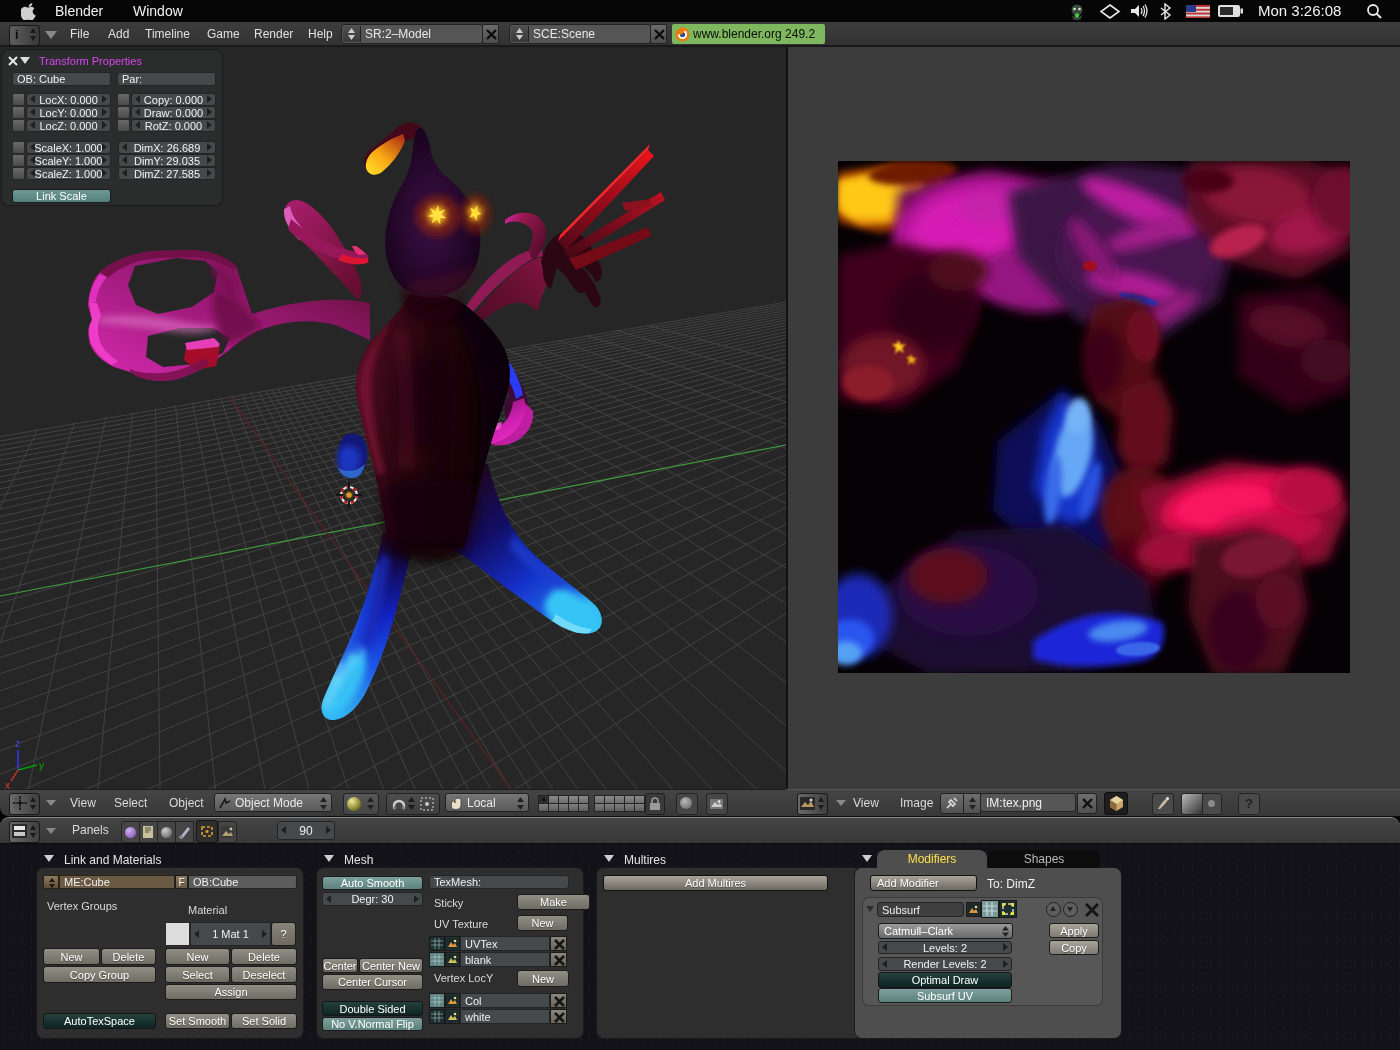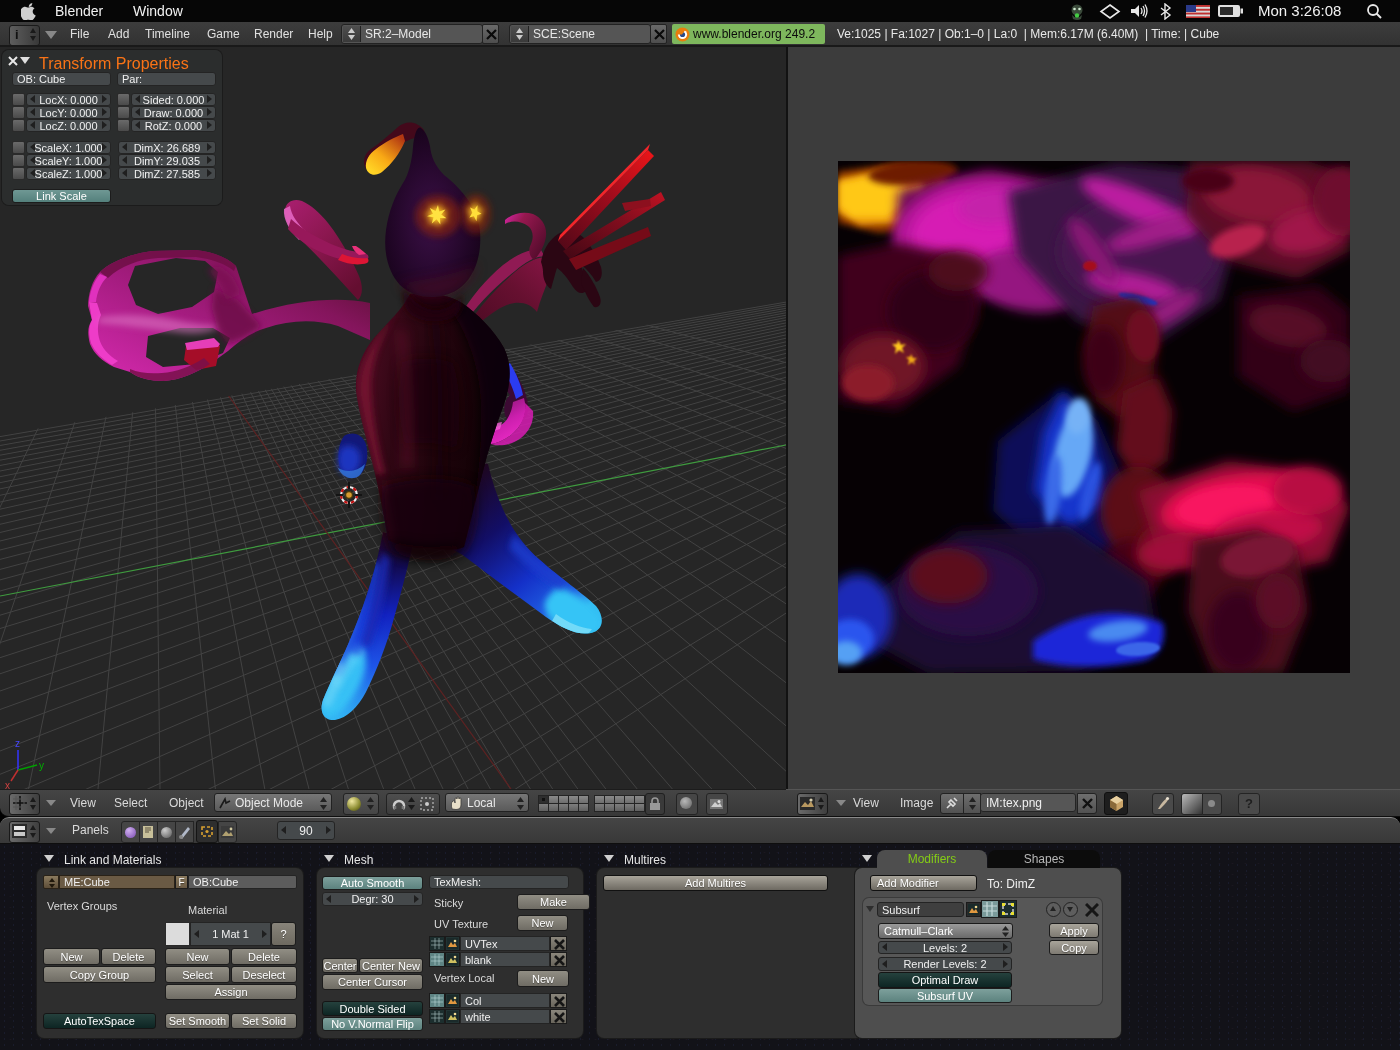--- a/index.html
+++ b/index.html
@@ -116,21 +116,20 @@
     </div>
   <div class="m" style="left:672px;top:2px;width:153px;height:20px;background:#7eb75d;color:#0c0c0c;border-radius:2px;">
     <svg class="abs" style="left:3px;top:3px;" width="15" height="15">
         <circle cx="7.5" cy="7.5" r="7" fill="#e87d0d"></circle>
         <circle cx="7.5" cy="7.5" r="4.6" fill="#fff"></circle>
         <circle cx="7.5" cy="7.5" r="2.6" fill="#2a4a8a"></circle>
         <path d="M1,7.5 A6.5 6.5 0 0 1 11,2 L7,7.5 Z" fill="#e87d0d"></path>
       </svg>
     <span style="position:absolute;left:21px;top:2px;">www.blender.org 249.2</span>
   </div>
-  <div class="m" style="left:837px;color:#e8e8e8;">Ve:1025 | Fa:1027 | Ob:1–0 | La:0&nbsp;&nbsp;| Mem:6.17M (6.40M)&nbsp;&nbsp;| Time: | Cube</div>
 </div>
 <div id="vp3d">
 <svg width="786" height="742">
 <clipPath id="gclip">
         <polygon points="0,388 786,254 786,742 0,742"></polygon>
       </clipPath>
 <g clip-path="url(#gclip)" stroke="#464646" stroke-width="1" opacity="0.9">
         <line x1="0" y1="389.6" x2="786" y2="255.1"></line>
         <line x1="0" y1="394.0" x2="786" y2="257.1"></line>
         <line x1="0" y1="398.5" x2="786" y2="259.1"></line>
@@ -405,33 +404,33 @@
 <text x="-3" y="-23" fill="#4545ff">z</text>
 <text x="21" y="-1" fill="#00b000">y</text>
 <text x="-13" y="19" fill="#d04040">x</text>
 </g>
 </svg>
 <div class="abs" style="left:2px;top:3px;width:220px;height:155px;background:rgba(44,46,46,0.93);border-radius:7px;box-shadow:0 0 0 1px rgba(20,20,20,0.6);">
       <svg class="abs" style="left:6px;top:6px;" width="10" height="10">
         <path d="M1,1 L9,9 M9,1 L1,9" stroke="#e8e8e8" stroke-width="2"></path>
       </svg>
       <div class="tri" style="left:18px;top:7px;border-left-width:5px;border-right-width:5px;border-top-width:7px;border-top-color:#e0e0e0;"></div>
-      <div class="lbl" style="left:37px;top:5px;font-size:16px;color:#f97316;">Transform Properties</div>
+      <div class="lbl" style="left:37px;top:5px;font-size:11px;color:#d946ef;">Transform Properties</div>
       <div class="num" style="left:10px;top:22px;width:99px;height:14px;line-height:13px;font-size:11px;">
         <span style="float:left;margin-left:4px;">OB: Cube</span>
       </div>
       <div class="num" style="left:115px;top:22px;width:99px;height:14px;line-height:13px;font-size:11px;">
         <span style="float:left;margin-left:4px;">Par:</span>
       </div>
       <div class="abs" style="left:10px;top:43px;width:13px;height:13px;background:linear-gradient(#6a6a6a,#4a4a4a);border:1px solid #2a2a2a;border-radius:2px;box-sizing:border-box;"></div>
       <div class="num" style="left:24px;top:43px;width:85px;height:13px;line-height:12px;font-size:11px;">LocX: 0.000</div>
       <div class="arrL" style="left:28px;top:45px;"></div>
       <div class="arrR" style="left:100px;top:45px;"></div>
       <div class="abs" style="left:115px;top:43px;width:13px;height:13px;background:linear-gradient(#6a6a6a,#4a4a4a);border:1px solid #2a2a2a;border-radius:2px;box-sizing:border-box;"></div>
-      <div class="num" style="left:129px;top:43px;width:85px;height:13px;line-height:12px;font-size:11px;">Sided: 0.000</div>
+      <div class="num" style="left:129px;top:43px;width:85px;height:13px;line-height:12px;font-size:11px;">Copy: 0.000</div>
       <div class="arrL" style="left:133px;top:45px;"></div>
       <div class="arrR" style="left:205px;top:45px;"></div>
       <div class="abs" style="left:10px;top:56px;width:13px;height:13px;background:linear-gradient(#6a6a6a,#4a4a4a);border:1px solid #2a2a2a;border-radius:2px;box-sizing:border-box;"></div>
       <div class="num" style="left:24px;top:56px;width:85px;height:13px;line-height:12px;font-size:11px;">LocY: 0.000</div>
       <div class="arrL" style="left:28px;top:58px;"></div>
       <div class="arrR" style="left:100px;top:58px;"></div>
       <div class="abs" style="left:115px;top:56px;width:13px;height:13px;background:linear-gradient(#6a6a6a,#4a4a4a);border:1px solid #2a2a2a;border-radius:2px;box-sizing:border-box;"></div>
       <div class="num" style="left:129px;top:56px;width:85px;height:13px;line-height:12px;font-size:11px;">Draw: 0.000</div>
       <div class="arrL" style="left:133px;top:58px;"></div>
       <div class="arrR" style="left:205px;top:58px;"></div>
@@ -761,21 +760,21 @@
     <div class="lbl" style="left:64px;top:9px;font-size:12px;color:#e6e6e6;">Link and Materials</div>
     <div class="panel" style="left:37px;top:24px;width:266px;height:170px;"></div>
     <div class="tri" style="left:324px;top:11px;border-left-width:5px;border-right-width:5px;border-top-width:7px;border-top-color:#cfcfcf;"></div>
     <div class="lbl" style="left:344px;top:9px;font-size:12px;color:#e6e6e6;">Mesh</div>
     <div class="panel" style="left:317px;top:24px;width:266px;height:170px;"></div>
     <div class="tri" style="left:604px;top:11px;border-left-width:5px;border-right-width:5px;border-top-width:7px;border-top-color:#cfcfcf;"></div>
     <div class="lbl" style="left:624px;top:9px;font-size:12px;color:#e6e6e6;">Multires</div>
     <div class="panel" style="left:597px;top:24px;width:266px;height:170px;"></div>
     <div class="tri" style="left:862px;top:11px;border-left-width:5px;border-right-width:5px;border-top-width:7px;border-top-color:#cfcfcf;"></div>
     <div class="panel" style="left:855px;top:24px;width:266px;height:170px;background:#4e4e4e;"></div>
-    <div class="abs" style="left:877px;top:6px;width:110px;height:18px;background:#4e4e4e;border-radius:8px 8px 0 0;text-align:center;color:#84cc16;font-size:12px;line-height:18px;">Modifiers</div>
+    <div class="abs" style="left:877px;top:6px;width:110px;height:18px;background:#4e4e4e;border-radius:8px 8px 0 0;text-align:center;color:#fde047;font-size:12px;line-height:18px;">Modifiers</div>
     <div class="abs" style="left:988px;top:6px;width:112px;height:18px;background:#0c0c0c;border-radius:8px 8px 0 0;text-align:center;color:#b8b8b8;font-size:12px;line-height:18px;">Shapes</div>
     <div class="abs" style="left:43px;top:31px;width:16px;height:14px;background:linear-gradient(#8a7a5e,#5e4e38);border:1px solid #2a2217;border-radius:2px 0 0 2px;box-sizing:border-box;">
       <svg class="abs" style="left:4px;top:2px;" width="8" height="10">
         <path d="M4,0 L7,4 H1 Z" fill="#20180c"></path>
         <path d="M4,10 L7,6 H1 Z" fill="#20180c"></path>
       </svg>
     </div>
     <div class="num" style="left:59px;top:31px;width:116px;height:14px;line-height:13px;font-size:11px;background:#6a5a44;border-color:#2a2217;border-radius:0;">
       <span style="float:left;margin-left:4px;">ME:Cube</span>
     </div>
@@ -848,21 +847,21 @@
       <span style="float:left;margin-left:4px;">blank</span>
     </div>
     <div class="abs" style="left:550px;top:108px;width:17px;height:15px;background:linear-gradient(#8a867c,#6a665c);border:1px solid #1a1a1a;box-sizing:border-box;">
       <svg class="abs" style="left:3px;top:2px;" width="11" height="11">
         <path d="M1,1 L10,10 M10,1 L1,10" stroke="#151515" stroke-width="2.6"></path>
       </svg>
     </div>
     <div class="btn" style="left:322px;top:114px;width:36px;height:15px;line-height:14px;font-size:11px;">Center</div>
     <div class="btn" style="left:359px;top:114px;width:64px;height:15px;line-height:14px;font-size:11px;">Center New</div>
     <div class="btn" style="left:322px;top:130px;width:101px;height:16px;line-height:15px;font-size:11px;">Center Cursor</div>
-    <div class="lbl" style="left:434px;top:128px;font-size:11px;color:#dadada;">Vertex Local</div>
+    <div class="lbl" style="left:434px;top:128px;font-size:11px;color:#dadada;">Vertex LocY</div>
     <div class="btn" style="left:517px;top:126px;width:52px;height:17px;line-height:16px;font-size:11px;">New</div>
     <div class="abs" style="left:429px;top:149px;width:16px;height:15px;background:#5e8484;border:1px solid #1a1a1a;box-sizing:border-box;">
       <svg class="abs" style="left:1px;top:1px;" width="12" height="11">
         <path d="M0,3 H12 M0,7 H12 M4,0 V11 M8,0 V11" stroke="rgba(200,230,230,0.5)" stroke-width="1"></path>
       </svg>
     </div>
     <div class="abs" style="left:445px;top:149px;width:15px;height:15px;background:#233;border:1px solid #1a1a1a;box-sizing:border-box;">
       <svg class="abs" style="left:1px;top:1px;" width="11" height="11">
         <rect width="11" height="11" fill="#1a2a2a"></rect>
         <path d="M1,9 L4,4 L6,7 L8,5 L10,9 Z" fill="#e09840"></path>

